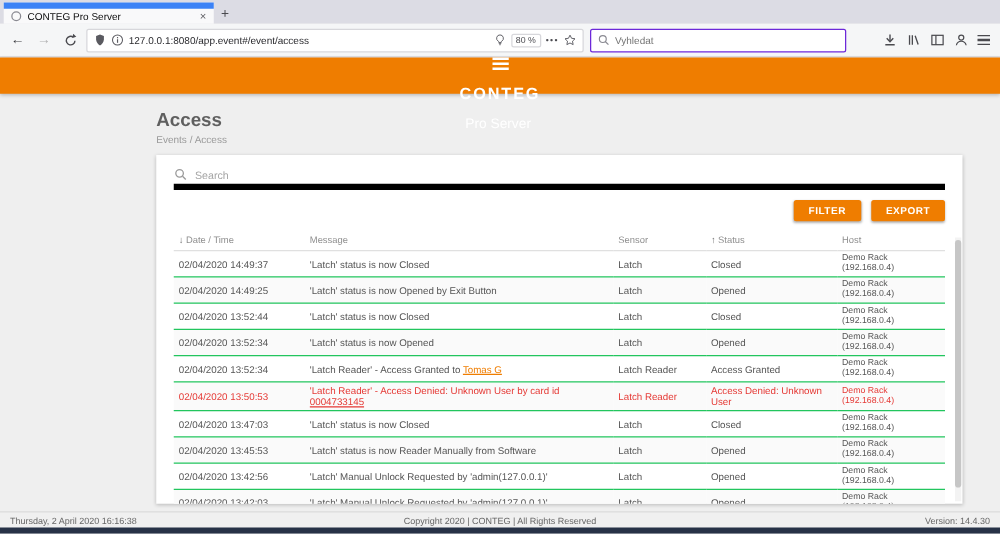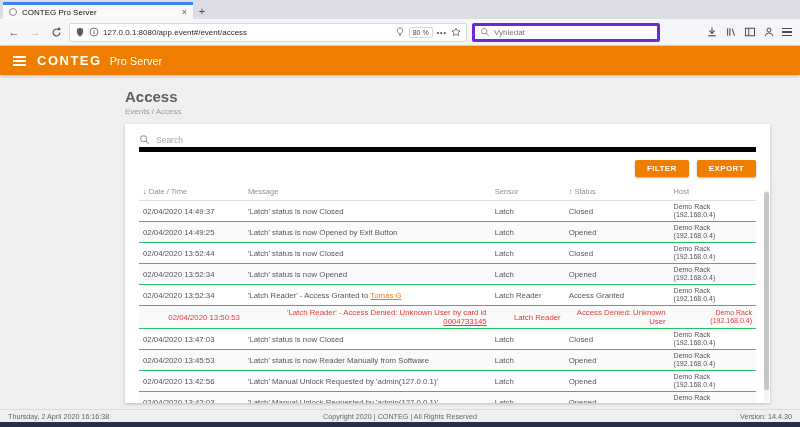--- a/index.html
+++ b/index.html
@@ -12,24 +12,24 @@
     --accent: #ef7d00;
     --error: #e53935;
   }
 
   
   .tabbar {
     height: 19px; background: #dcdce4;
     display: flex; align-items: flex-end; padding-left: 3px;
   }
   .tab {
-    height: 17px; width: 190px; background: #f9f9fa;
+    height: 17px; width: 168px; background: #f9f9fa;
     display: flex; align-items: center; gap: 5px;
     padding: 0 6px; font-size: 8px; color: #0c0c0d;
-    border-top: 3px solid #3b82f6;
+    border-top: 5px solid #3b82f6;
   }
   .tab-favicon { width: 8px; height: 8px; border-radius: 50%; border: 1px solid #8a8a92; flex: 0 0 auto; }
   .tab-title { flex: 1; white-space: nowrap; overflow: hidden; }
   .tab-close { color: #5a5a60; font-size: 9px; line-height: 9px; }
   .newtab-btn { width: 18px; height: 17px; display: flex; align-items: center; justify-content: center; font-size: 11px; color: #4a4a4f; }
 
   .navbar {
     height: 27px; background: #f5f6f7; border-bottom: 1px solid #d7d7db;
     display: flex; align-items: center; padding: 0 6px; gap: 5px;
   }
@@ -37,35 +37,35 @@
   .navbtn.disabled { color: #b1b1b3; }
   .urlbar {
     width: 398px; height: 19px; background: #fff;
     border: 1px solid #d7d7db; border-radius: 2px;
     display: flex; align-items: center; gap: 4px; padding: 0 5px;
   }
   .url-text { flex: 1; font-size: 8px; color: #2a2a2e; white-space: nowrap; overflow: hidden; }
   .zoom-pill { font-size: 7px; color: #4a4a4f; border: 1px solid #d7d7db; border-radius: 2px; padding: 1px 3px; white-space: nowrap; }
   .dots-btn { font-size: 7px; color: #4a4a4f; letter-spacing: 1px; }
   .searchbar {
-    width: 188px; height: 19px; background: #fff;
-    border: 3px solid #6d28d9; border-radius: 2px;
+    width: 205px; height: 19px; background: #fff;
+    border: 1px solid #6d28d9; border-radius: 2px;
     display: flex; align-items: center; gap: 4px; padding: 0 5px;
   }
   .searchbar input { border: 0; outline: 0; width: 100%; font-size: 8px; color: #4a4a4f; font-family: "Liberation Sans", sans-serif; }
   .chrome-right { display: flex; align-items: center; gap: 7px; margin-left: auto; padding-right: 2px; }
   .bars { display: inline-flex; flex-direction: column; gap: 2px; }
   .bars i { display: block; width: 10px; height: 1.4px; background: #4a4a4f; }
 
   
   .appheader {
     height: 29px; background: var(--accent);
-    display: flex; align-items: center; gap: 11px; padding: 0 13px;
+    display: flex; align-items: center; gap: 11px; padding: 0 24px;
     box-shadow: 0 1px 3px rgba(0,0,0,.25);
-    position: relative; z-index: 2;
+    position: relative; z-index: 2; flex-direction: column;
   }
   .appheader .bars.white i { width: 13px; height: 2px; background: #fff; }
   .logo-text { color: #fff; font-weight: bold; font-size: 13px; letter-spacing: 1.5px; }
   .logo-sub { color: #fff; font-size: 11px; margin-left: -3px; }
 
   
   .page { position: absolute; top: 75px; bottom: 18px; left: 0; right: 0; background: #efefef; overflow: hidden; }
   .container { margin-left: 125px; width: 645px; }
   .page-title { font-size: 15px; font-weight: bold; color: #5f5f5f; margin-top: 13px; }
   .breadcrumb { font-size: 8px; color: #9a9a9a; margin-top: 2px; }
@@ -98,21 +98,21 @@
     font-size: 7.5px; font-weight: normal; color: #8f8f8f; text-align: left;
     padding: 4px 4px; border-bottom: 1px solid #e0e0e0;
   }
   .sort-arrow { color: #6f6f6f; margin-right: 2px; }
   td {
     font-size: 7.8px; color: #555; line-height: 9px;
     padding: 2px 4px; border-bottom: 1px solid #22c55e; vertical-align: middle;
   }
   tbody tr:nth-child(even) { background: #fafafa; }
   td .host-line { font-size: 7px; line-height: 8px; }
-  tr.error td, tr.error td a { color: var(--error); text-align: right; }
+  tr.error td, tr.error td a { color: var(--error); }
   a.msg-link { color: var(--accent); text-decoration: underline; }
 
   .scrollbar-track { position: absolute; right: 1px; top: 66px; bottom: 2px; width: 5px; background: #f3f3f3; }
   .scrollbar-thumb { position: absolute; top: 2px; left: 0; width: 5px; height: 94%; background: #c6c6c6; border-radius: 3px; }
 
   
   .footer {
     position: absolute; left: 0; right: 0; bottom: 5px; height: 13px;
     background: #f0f0f0; border-top: 1px solid #dcdcdc;
     display: flex; align-items: center; padding: 0 8px;

